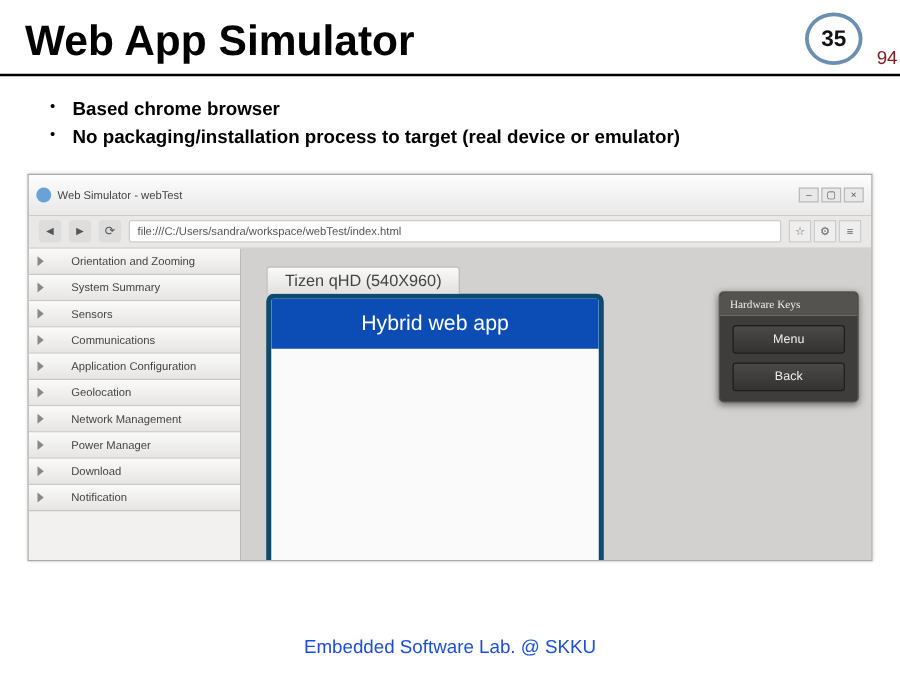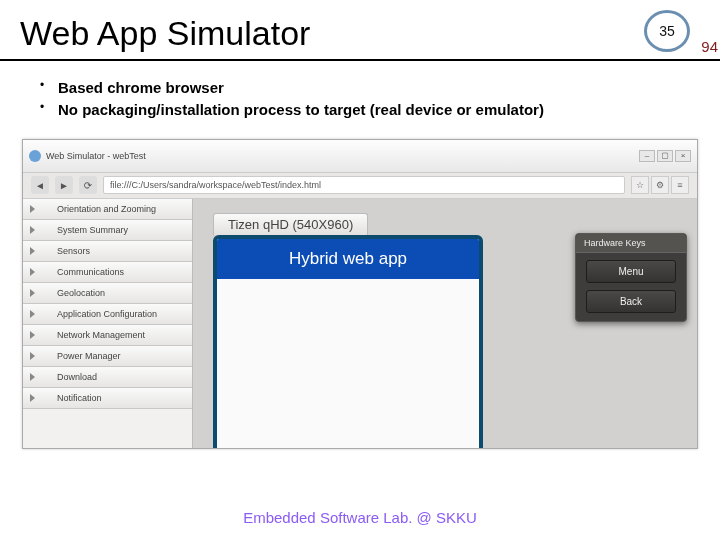--- a/index.html
+++ b/index.html
@@ -12,42 +12,42 @@
     overflow: hidden;
   }
   .header {
     display: flex;
     align-items: center;
     padding: 14px 20px 6px 20px;
     position: relative;
   }
   .title {
     font-size: 34px;
-    font-weight: normal;
+    font-weight: bold;
     color: #000;
     flex: 1;
   }
   .badge-wrap {
     position: absolute;
     right: 30px;
     top: 10px;
     display: flex;
     align-items: center;
   }
   .badge {
     width: 46px;
     height: 42px;
     border: 3px solid #6b8fb0;
     border-radius: 50%;
     display: flex;
     align-items: center;
     justify-content: center;
     background: #fff;
-    font-size: 14px;
-    font-weight: normal;
+    font-size: 18px;
+    font-weight: bold;
     color: #111;
   }
   .badge-sub {
     position: absolute;
     right: -28px;
     top: 28px;
     font-size: 15px;
     color: #7f1d1d;
   }
   .divider {
@@ -222,38 +222,39 @@
     box-shadow: 0 2px 6px rgba(0,0,0,0.5);
     padding: 0 0 8px 0;
   }
   .hw-title {
     background: #555350;
     color: #eee;
     font-size: 9px;
     padding: 4px 8px;
     border-bottom: 1px solid #666;
     border-radius: 4px 4px 0 0;
+    font-family: Liberation Serif, serif;
   }
   .hw-btn {
     margin: 7px 10px 0 10px;
     background: linear-gradient(#4b4947,#353331);
     border: 1px solid #1f1d1b;
     border-radius: 3px;
     color: #eee;
     font-size: 10px;
     text-align: center;
     padding: 5px 0;
   }
   .footer {
     position: absolute;
     bottom: 14px;
     left: 0; right: 0;
     text-align: center;
     font-size: 15px;
-    color: #8b5cf6;
+    color: #1d4ed8;
   }
 </style>
 </head>
 <body>
 
 <div class="header">
   <div class="title">Web App Simulator</div>
   <div class="badge-wrap">
     <div class="badge">35</div>
     <div class="badge-sub">94</div>
@@ -305,25 +306,25 @@
       <div class="acc-item">
           <span class="chevron"></span>
           <span>Sensors</span>
         </div>
       <div class="acc-item">
           <span class="chevron"></span>
           <span>Communications</span>
         </div>
       <div class="acc-item">
           <span class="chevron"></span>
+          <span>Application Configuration</span>
+        </div>
+      <div class="acc-item">
+          <span class="chevron"></span>
           <span>Geolocation</span>
-        </div>
-      <div class="acc-item">
-          <span class="chevron"></span>
-          <span>Application Configuration</span>
         </div>
       <div class="acc-item">
           <span class="chevron"></span>
           <span>Network Management</span>
         </div>
       <div class="acc-item">
           <span class="chevron"></span>
           <span>Power Manager</span>
         </div>
       <div class="acc-item">

